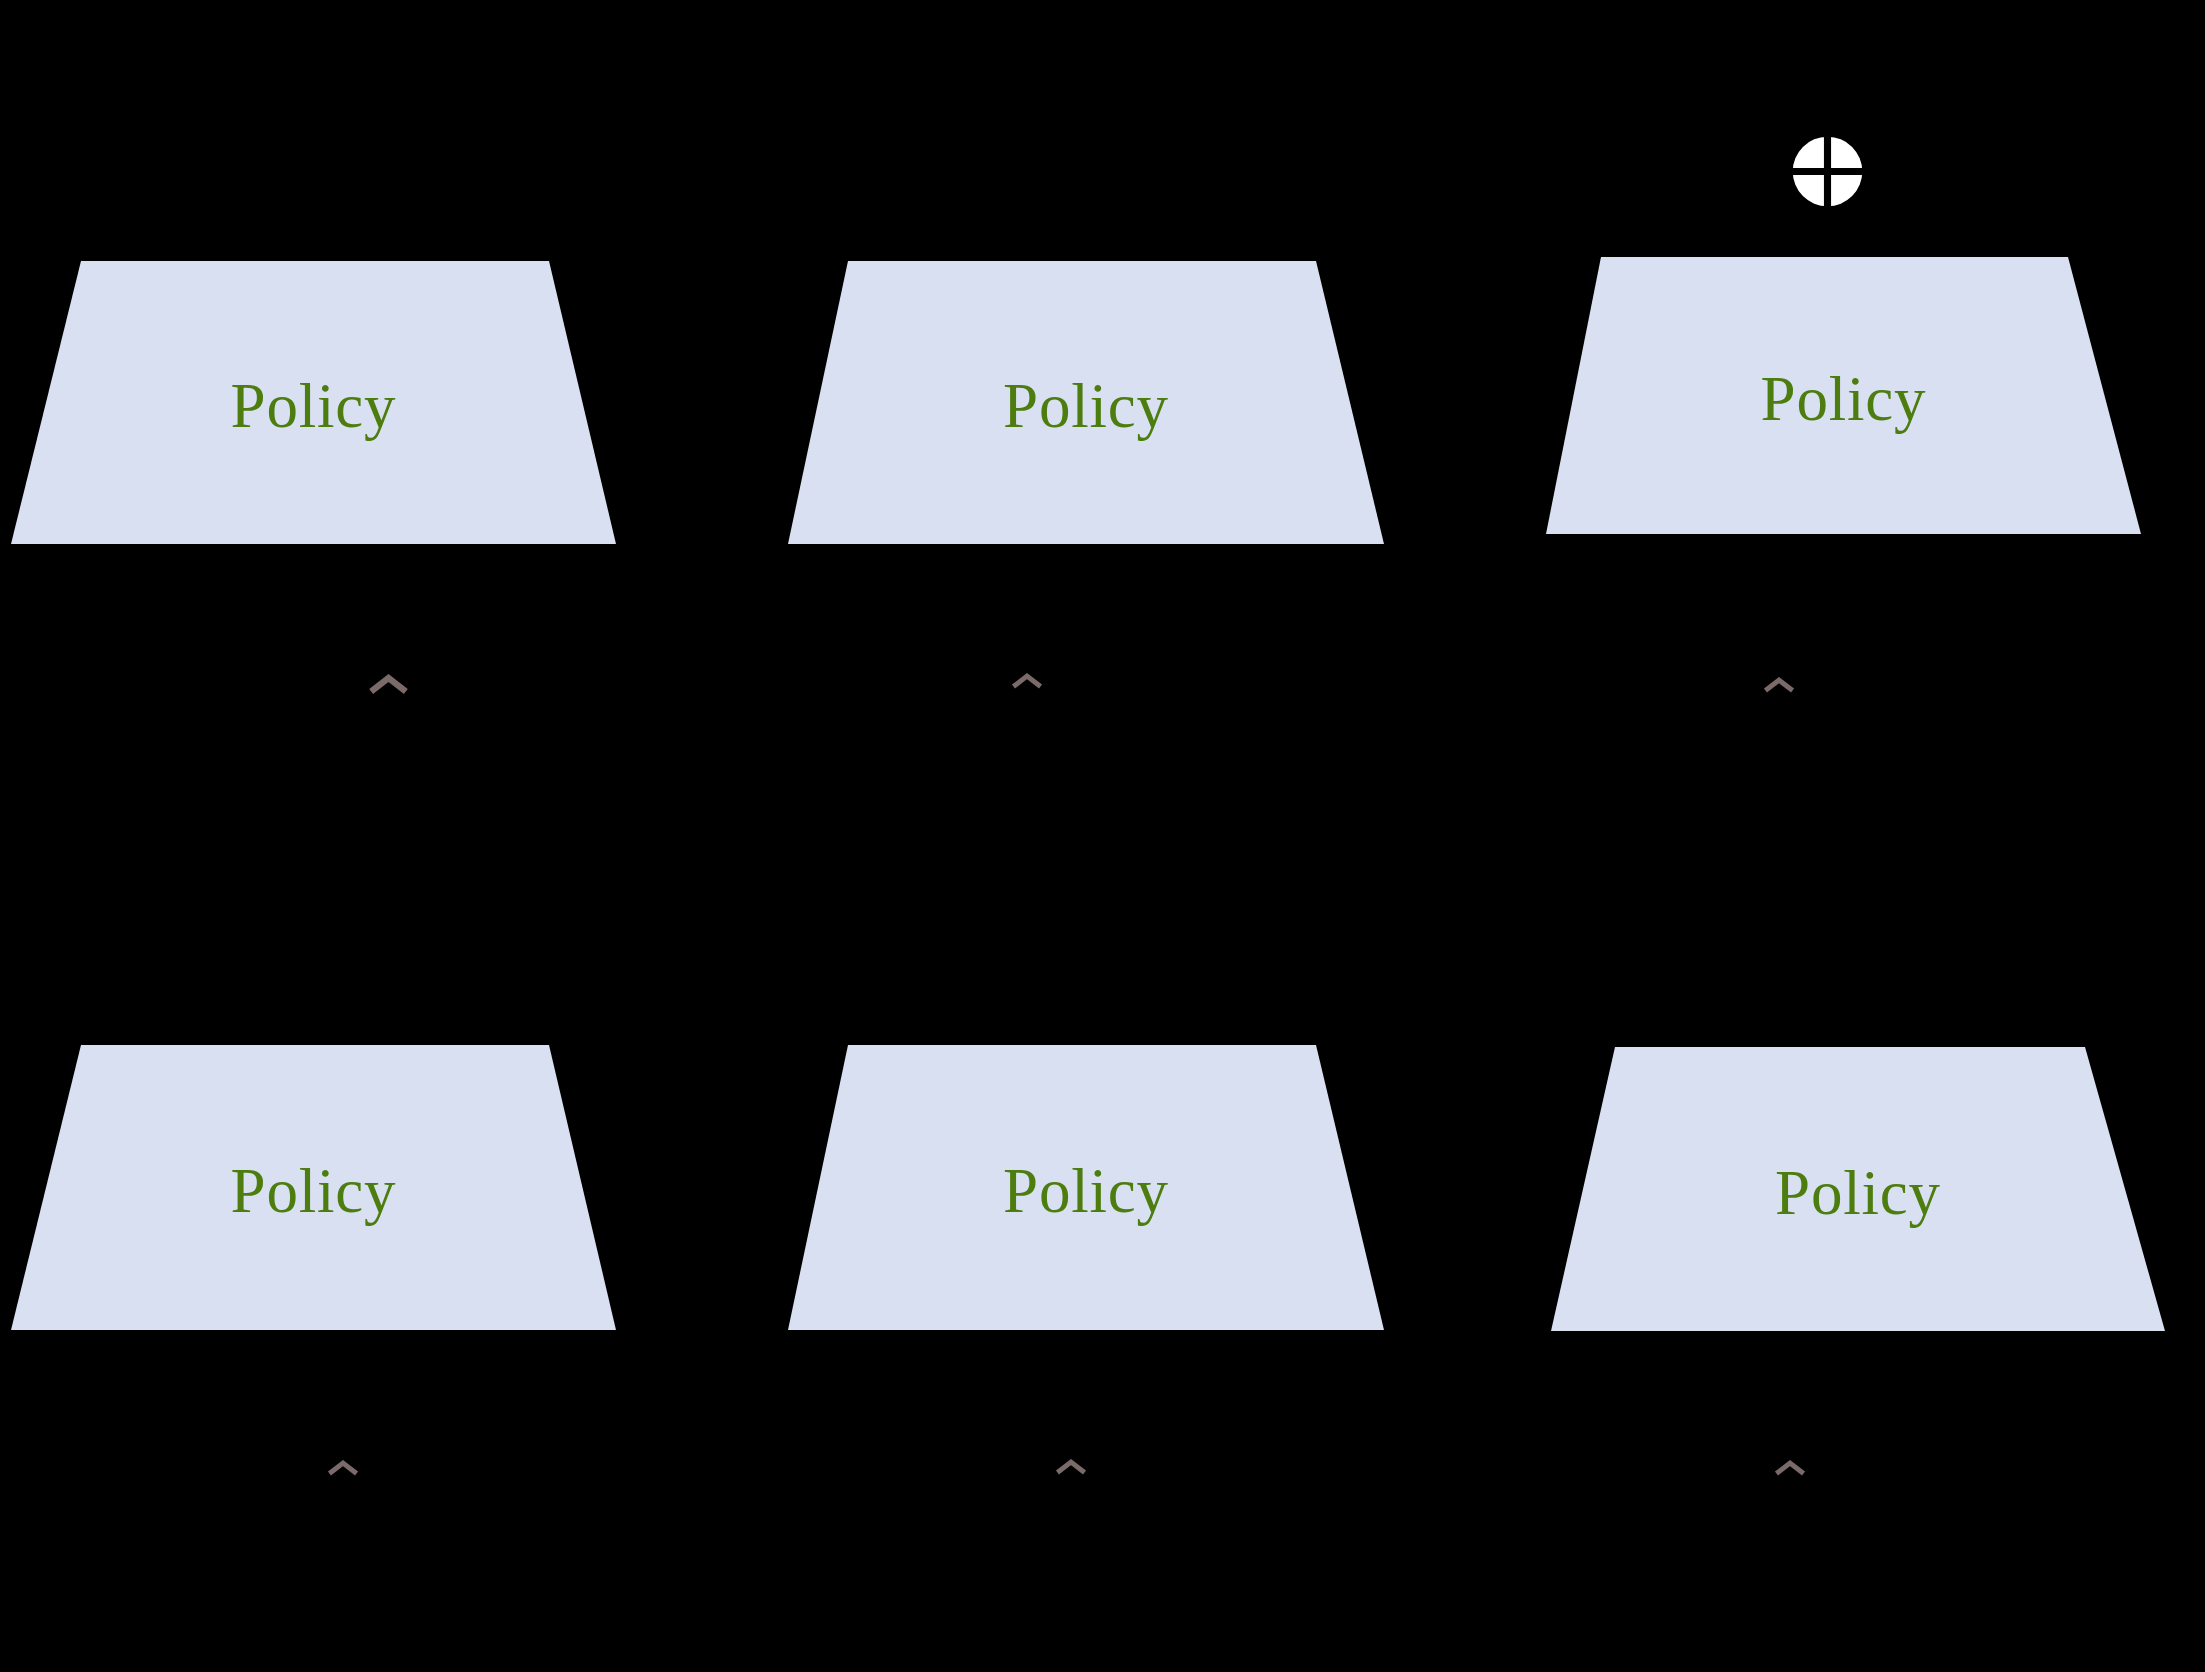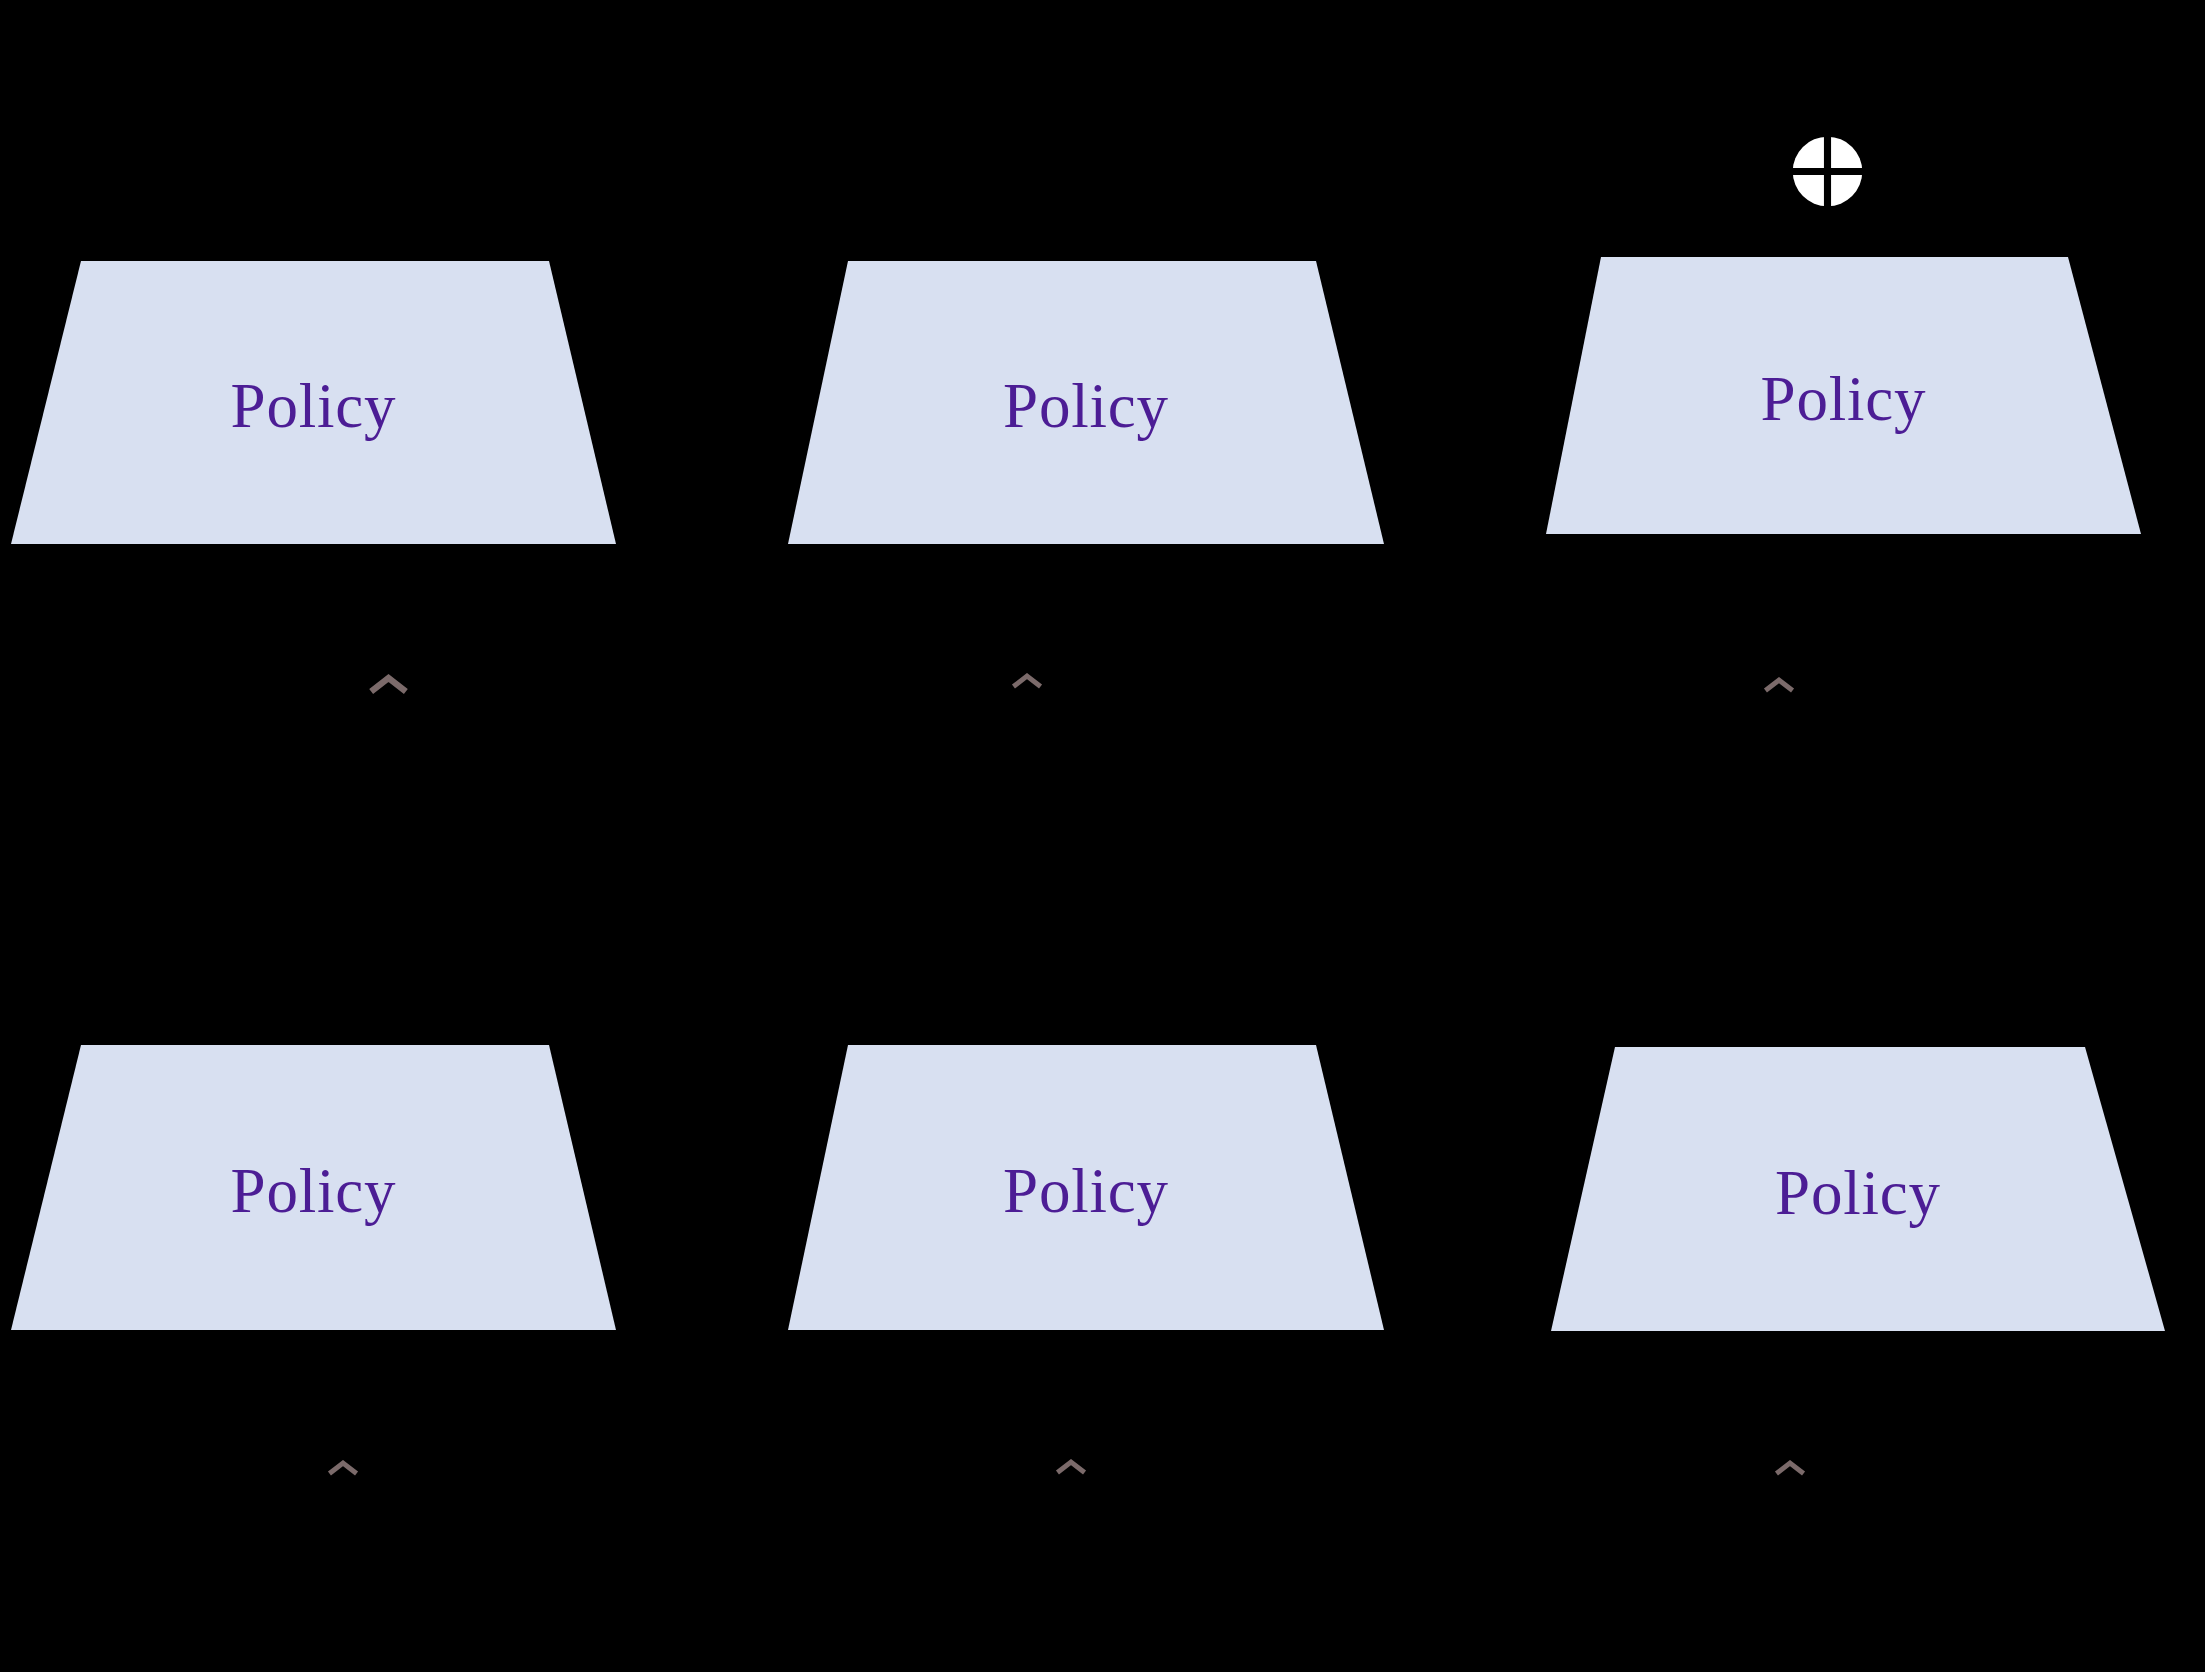--- a/index.html
+++ b/index.html
@@ -18,21 +18,21 @@
   
   .trapezoid {
     position: absolute;
     background: #d8e0f1;
     display: flex;
     align-items: center;
     justify-content: center;
   }
   .policy-label {
     font-size: 63px;
-    color: #4c1d95;
+    color: #4d7c0f;
     letter-spacing: 0.8px;
     padding-top: 8px;
     user-select: none;
   }
   
   .t1 { left: 11px;   top: 261px;  width: 605px; height: 283px;
         clip-path: polygon(70px 0, 538px 0, 605px 283px, 0 283px); }
   .t2 { left: 788px;  top: 261px;  width: 596px; height: 283px;
         clip-path: polygon(60px 0, 528px 0, 596px 283px, 0 283px); }
   .t3 { left: 1546px; top: 257px;  width: 595px; height: 277px;

